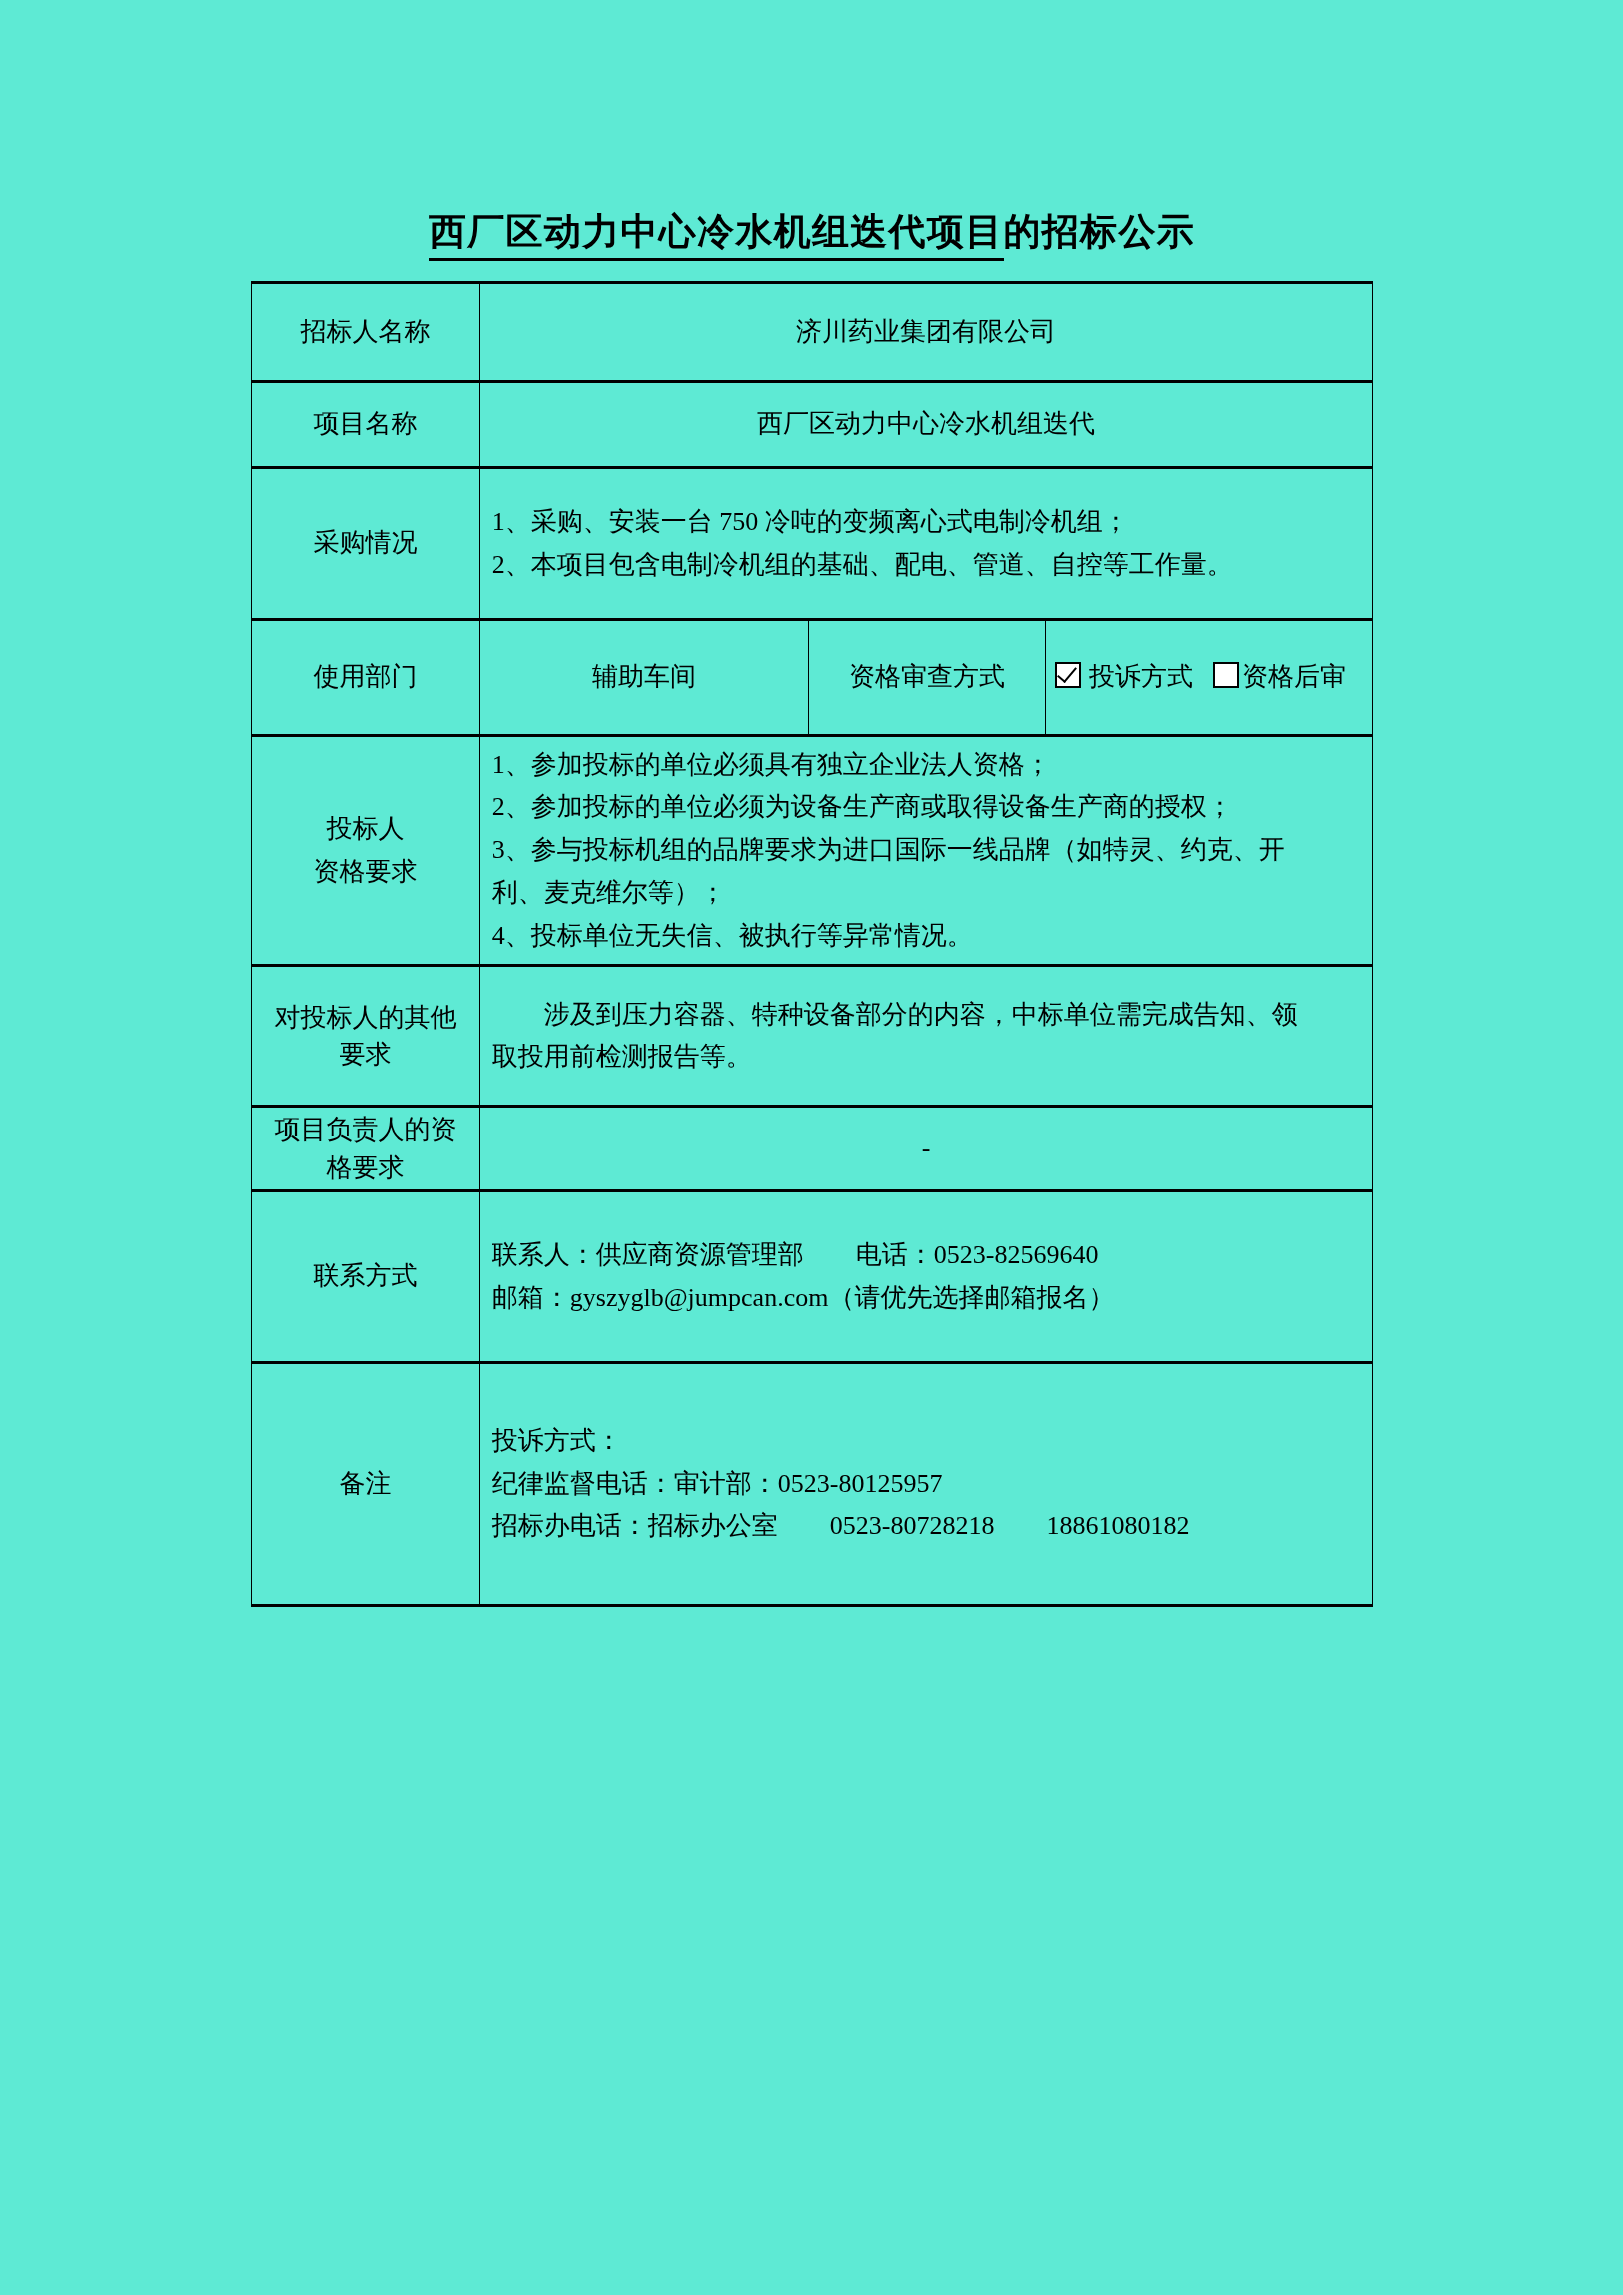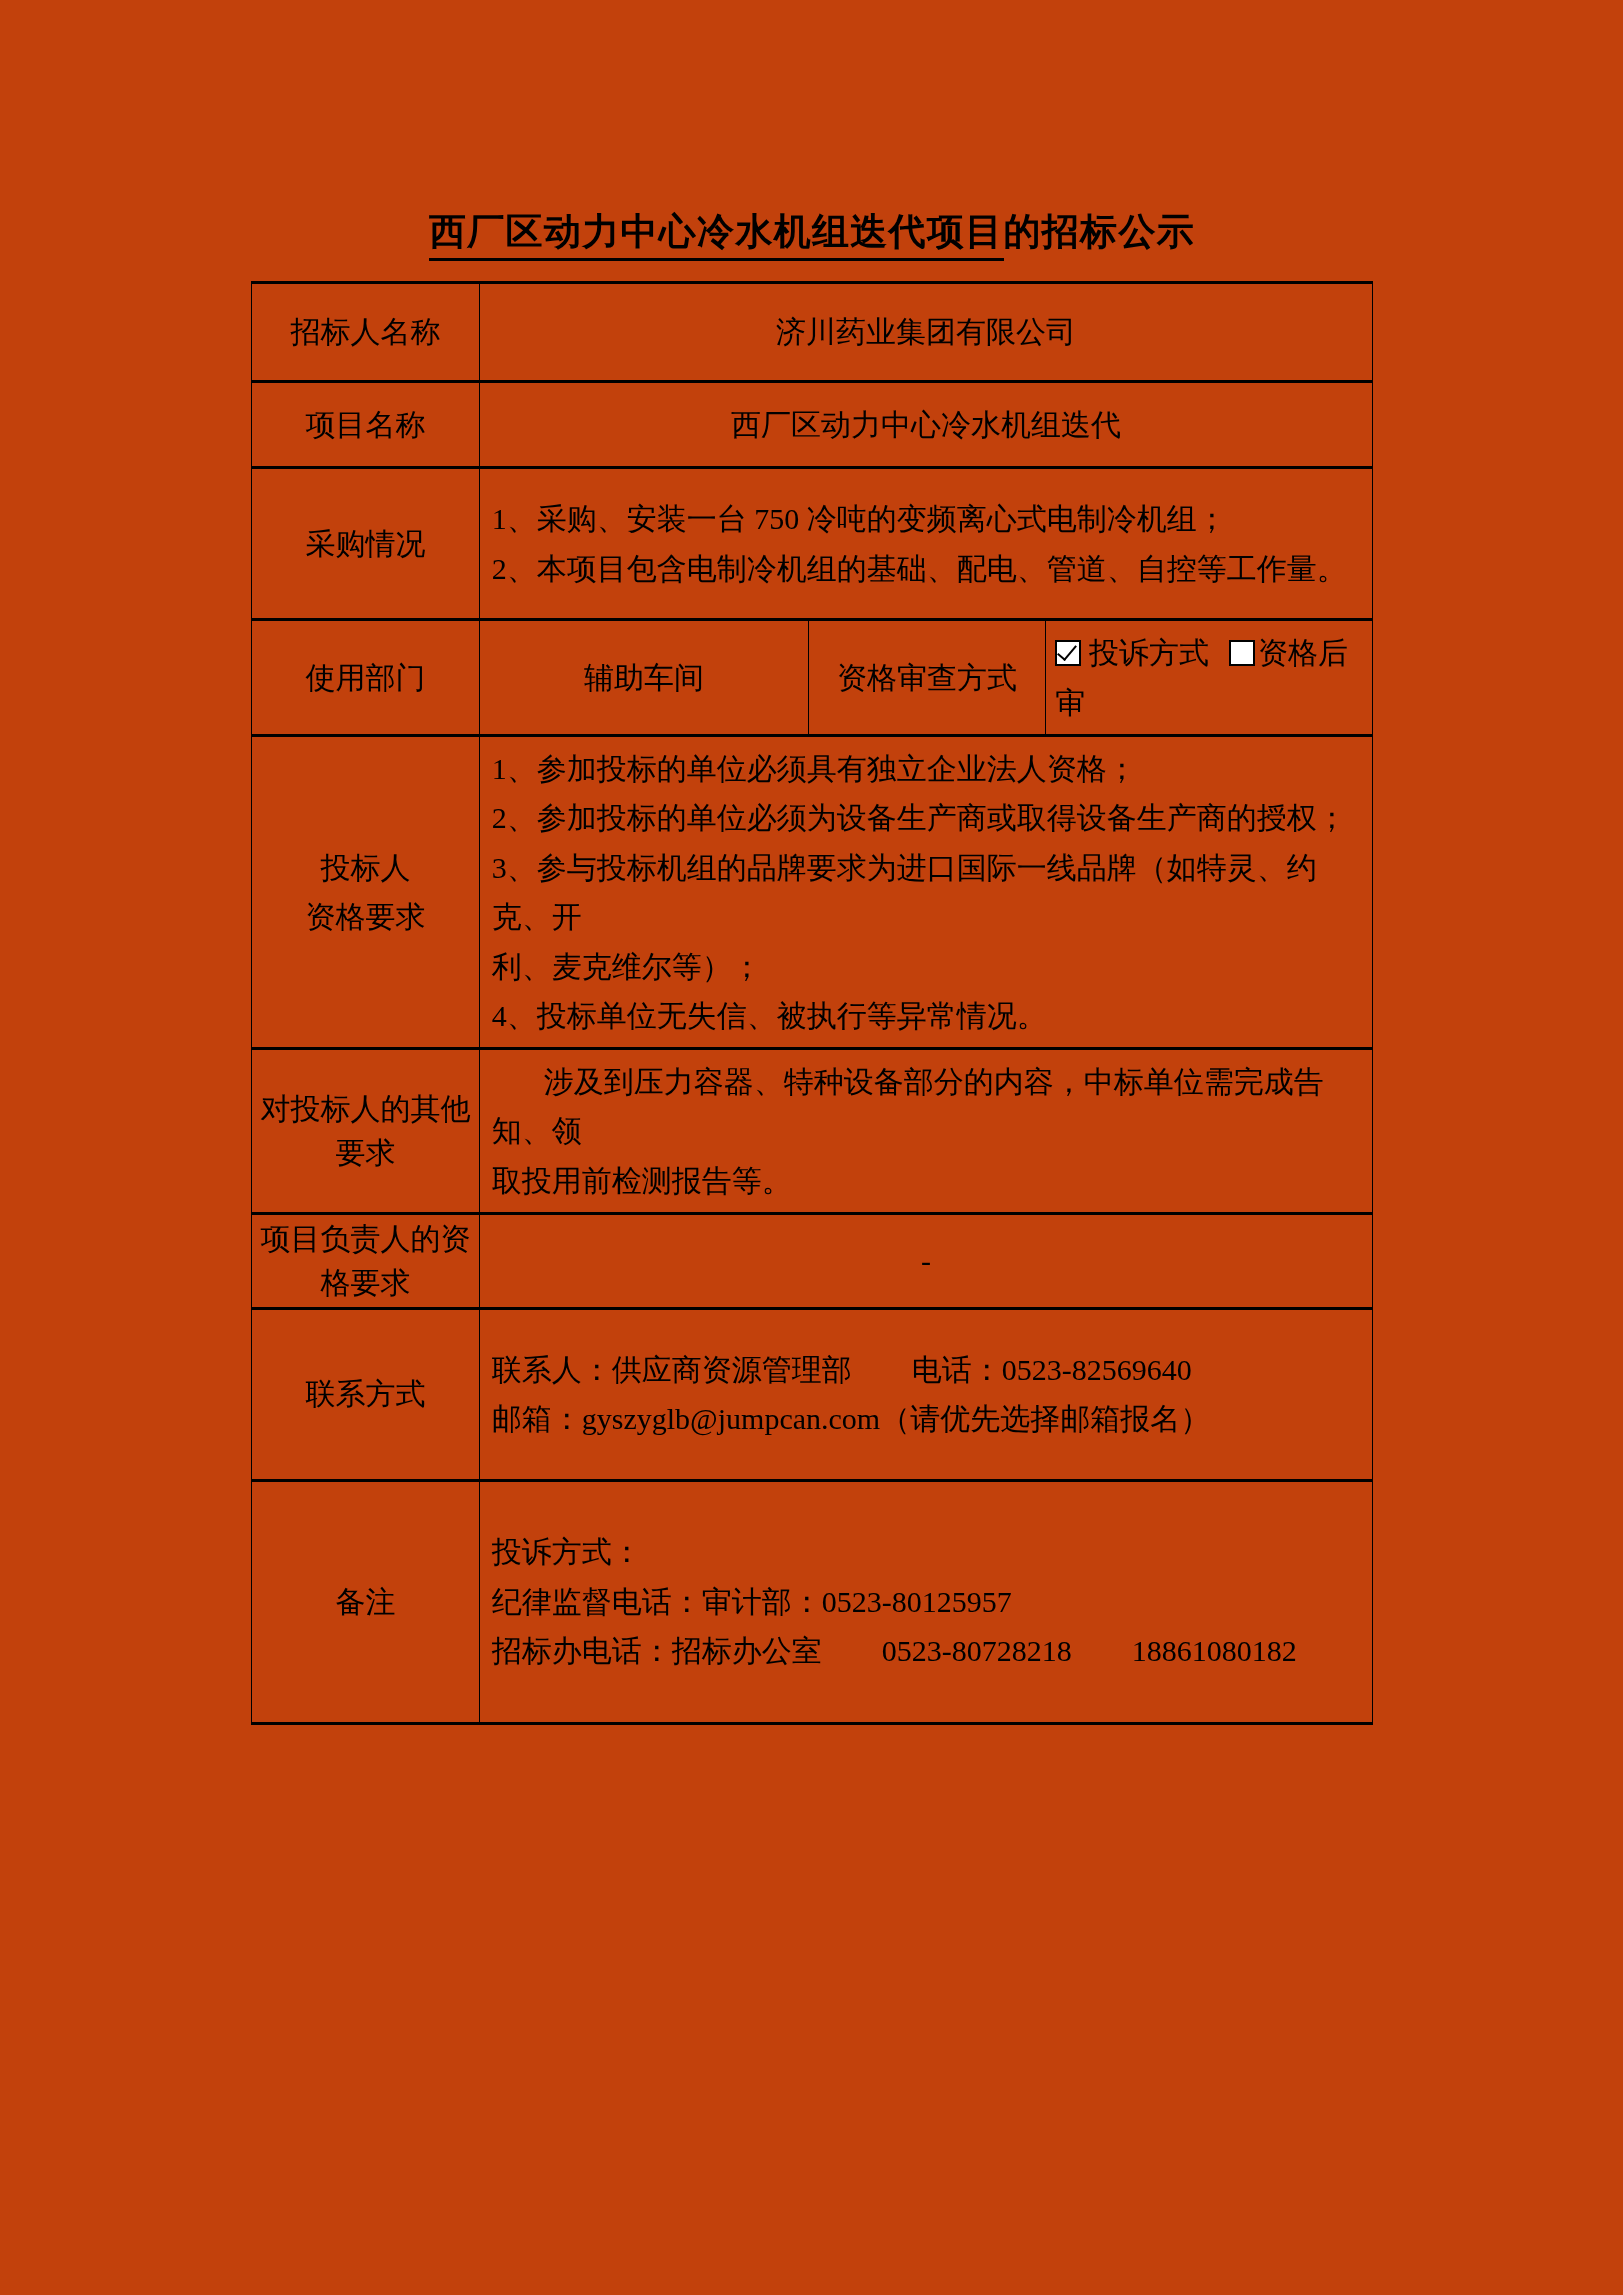--- a/index.html
+++ b/index.html
@@ -1,33 +1,33 @@
 <!DOCTYPE html>
 <html style="font-size:10.5px"><head>
 <meta charset="utf-8">
 <style>
   html,body { margin:0; padding:0; background:#ffffff; }
   body {
     width:1623px; height:2295px;
     font-family:"Liberation Serif","DejaVu Serif",serif;
     color:#000;
   }
-  .page { position:relative; width:1623px; height:2295px; background:#c2410c; overflow:hidden; }
+  .page { position:relative; width:1623px; height:2295px; background:#5eead4; overflow:hidden; }
 
   .doc-title {
     position:absolute; left:251px; top:207px; width:1122px;
     text-align:center; font-size:37px; font-weight:bold; letter-spacing:1.3px;
     white-space:nowrap;
   }
   .doc-title .u { border-bottom:3.3px solid #000; padding-bottom:5.9px; }
 
   table.tender {
     position:absolute; left:251px; top:281px; width:1122px;
     border-collapse:collapse; table-layout:fixed;
-    font-size:30px;
+    font-size:26px;
   }
   table.tender td {
     border-left:1.3px solid #000; border-right:1.3px solid #000;
     border-top:3.3px solid #000; border-bottom:3.3px solid #000;
     vertical-align:middle;
     padding:6.5px 11.8px;
     line-height:1.65;
     overflow:hidden;
   }
   .c { text-align:center; }

